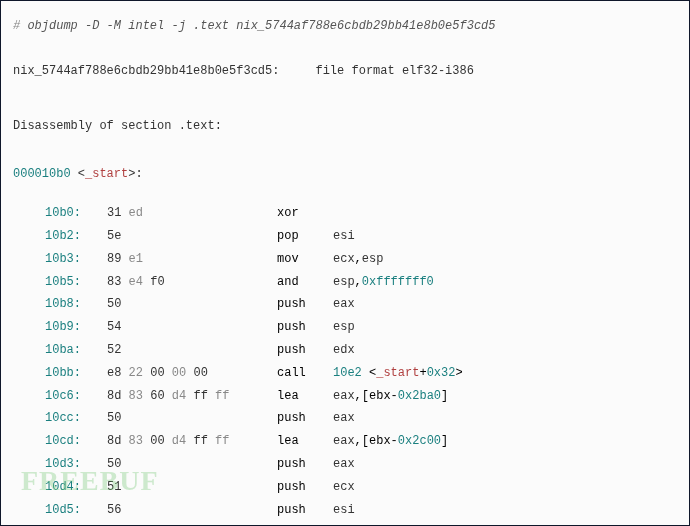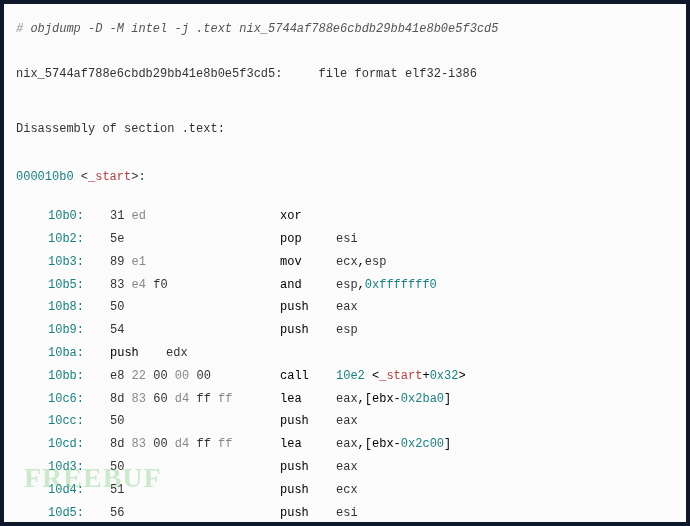--- a/index.html
+++ b/index.html
@@ -9,21 +9,21 @@
     font-family: 'Consolas', 'Monaco', 'Courier New', monospace;
     font-size: 12px;
     line-height: 1.9;
   }
   .container {
     width: 690px;
     height: 526px;
     box-sizing: border-box;
     padding: 14px 12px;
     background: #fbfbfb;
-    border: 4px solid #0f172a;
+    border: 1px solid #0f172a;
     overflow: hidden;
     position: relative;
   }
   .line {
     white-space: pre;
     color: #333;
   }
   .cmd-line {
     color: #555;
     font-style: italic;
@@ -108,20 +108,21 @@
         <span class="col-ops"><span class="reg">eax</span></span>
       </div>
       <div class="instr-row">
         <span class="col-addr">10b9:</span>
         <span class="col-bytes"><span class="bytes">54</span></span>
         <span class="col-mnem">push</span>
         <span class="col-ops"><span class="reg">esp</span></span>
       </div>
       <div class="instr-row">
         <span class="col-addr">10ba:</span>
+        <span class="col-bytes"><span class="bytes">52</span></span>
         <span class="col-mnem">push</span>
         <span class="col-ops"><span class="reg">edx</span></span>
       </div>
       <div class="instr-row">
         <span class="col-addr">10bb:</span>
         <span class="col-bytes"><span class="bytes">e8</span> <span class="byte-dim">22</span> <span class="bytes">00</span> <span class="byte-dim">00</span> <span class="bytes">00</span></span>
         <span class="col-mnem">call</span>
         <span class="col-ops"><span class="num">10e2</span><span> &lt;</span><span class="angle">_start</span><span>+</span><span class="num">0x32</span><span>&gt;</span></span>
       </div>
       <div class="instr-row">

